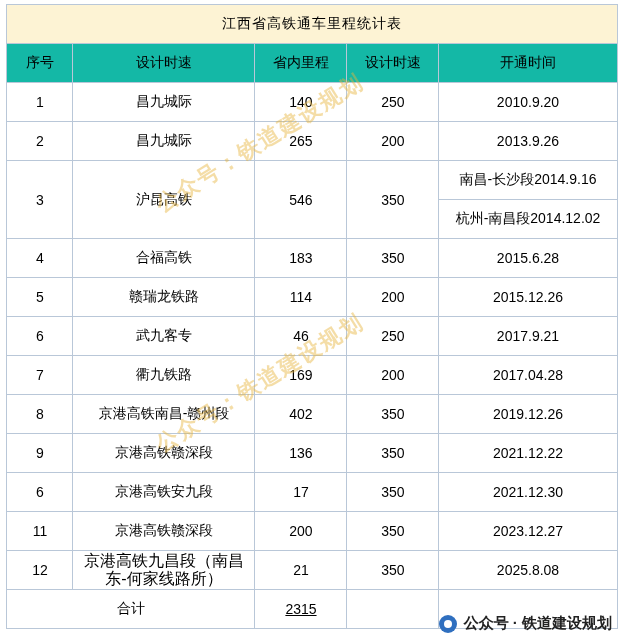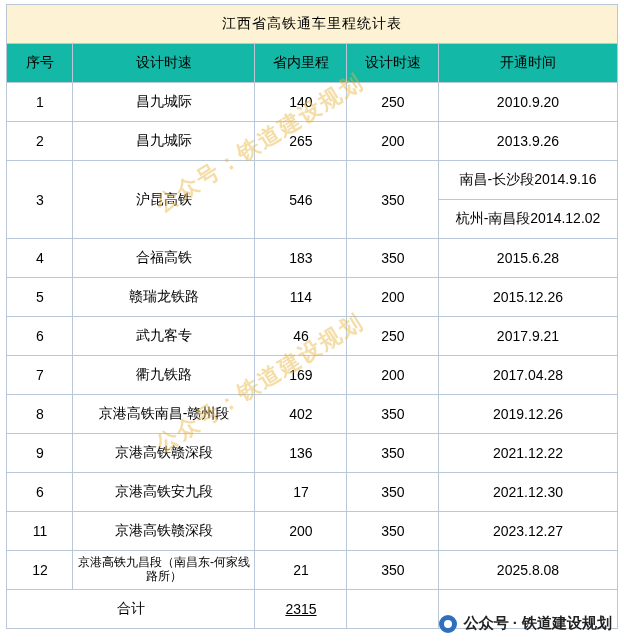--- a/index.html
+++ b/index.html
@@ -51,21 +51,21 @@
     font-size: 14px;
     height: 42px;
   }
   .col-no { width: 66px; }
   .col-name { width: 182px; }
   .col-km { width: 92px; }
   .col-speed { width: 92px; }
   .col-date { width: 178px; }
 
   .name-cell { font-size: 14px; }
-  .name-cell.small { font-size: 12px; line-height: 1.15; }
+  .name-cell.small { font-size: 16px; line-height: 1.15; }
   .total-label {
     font-weight: bold;
     font-size: 16px;
   }
   .total-value {
     font-weight: bold;
     font-size: 15px;
     text-decoration: underline;
   }
   .empty-cell { }

